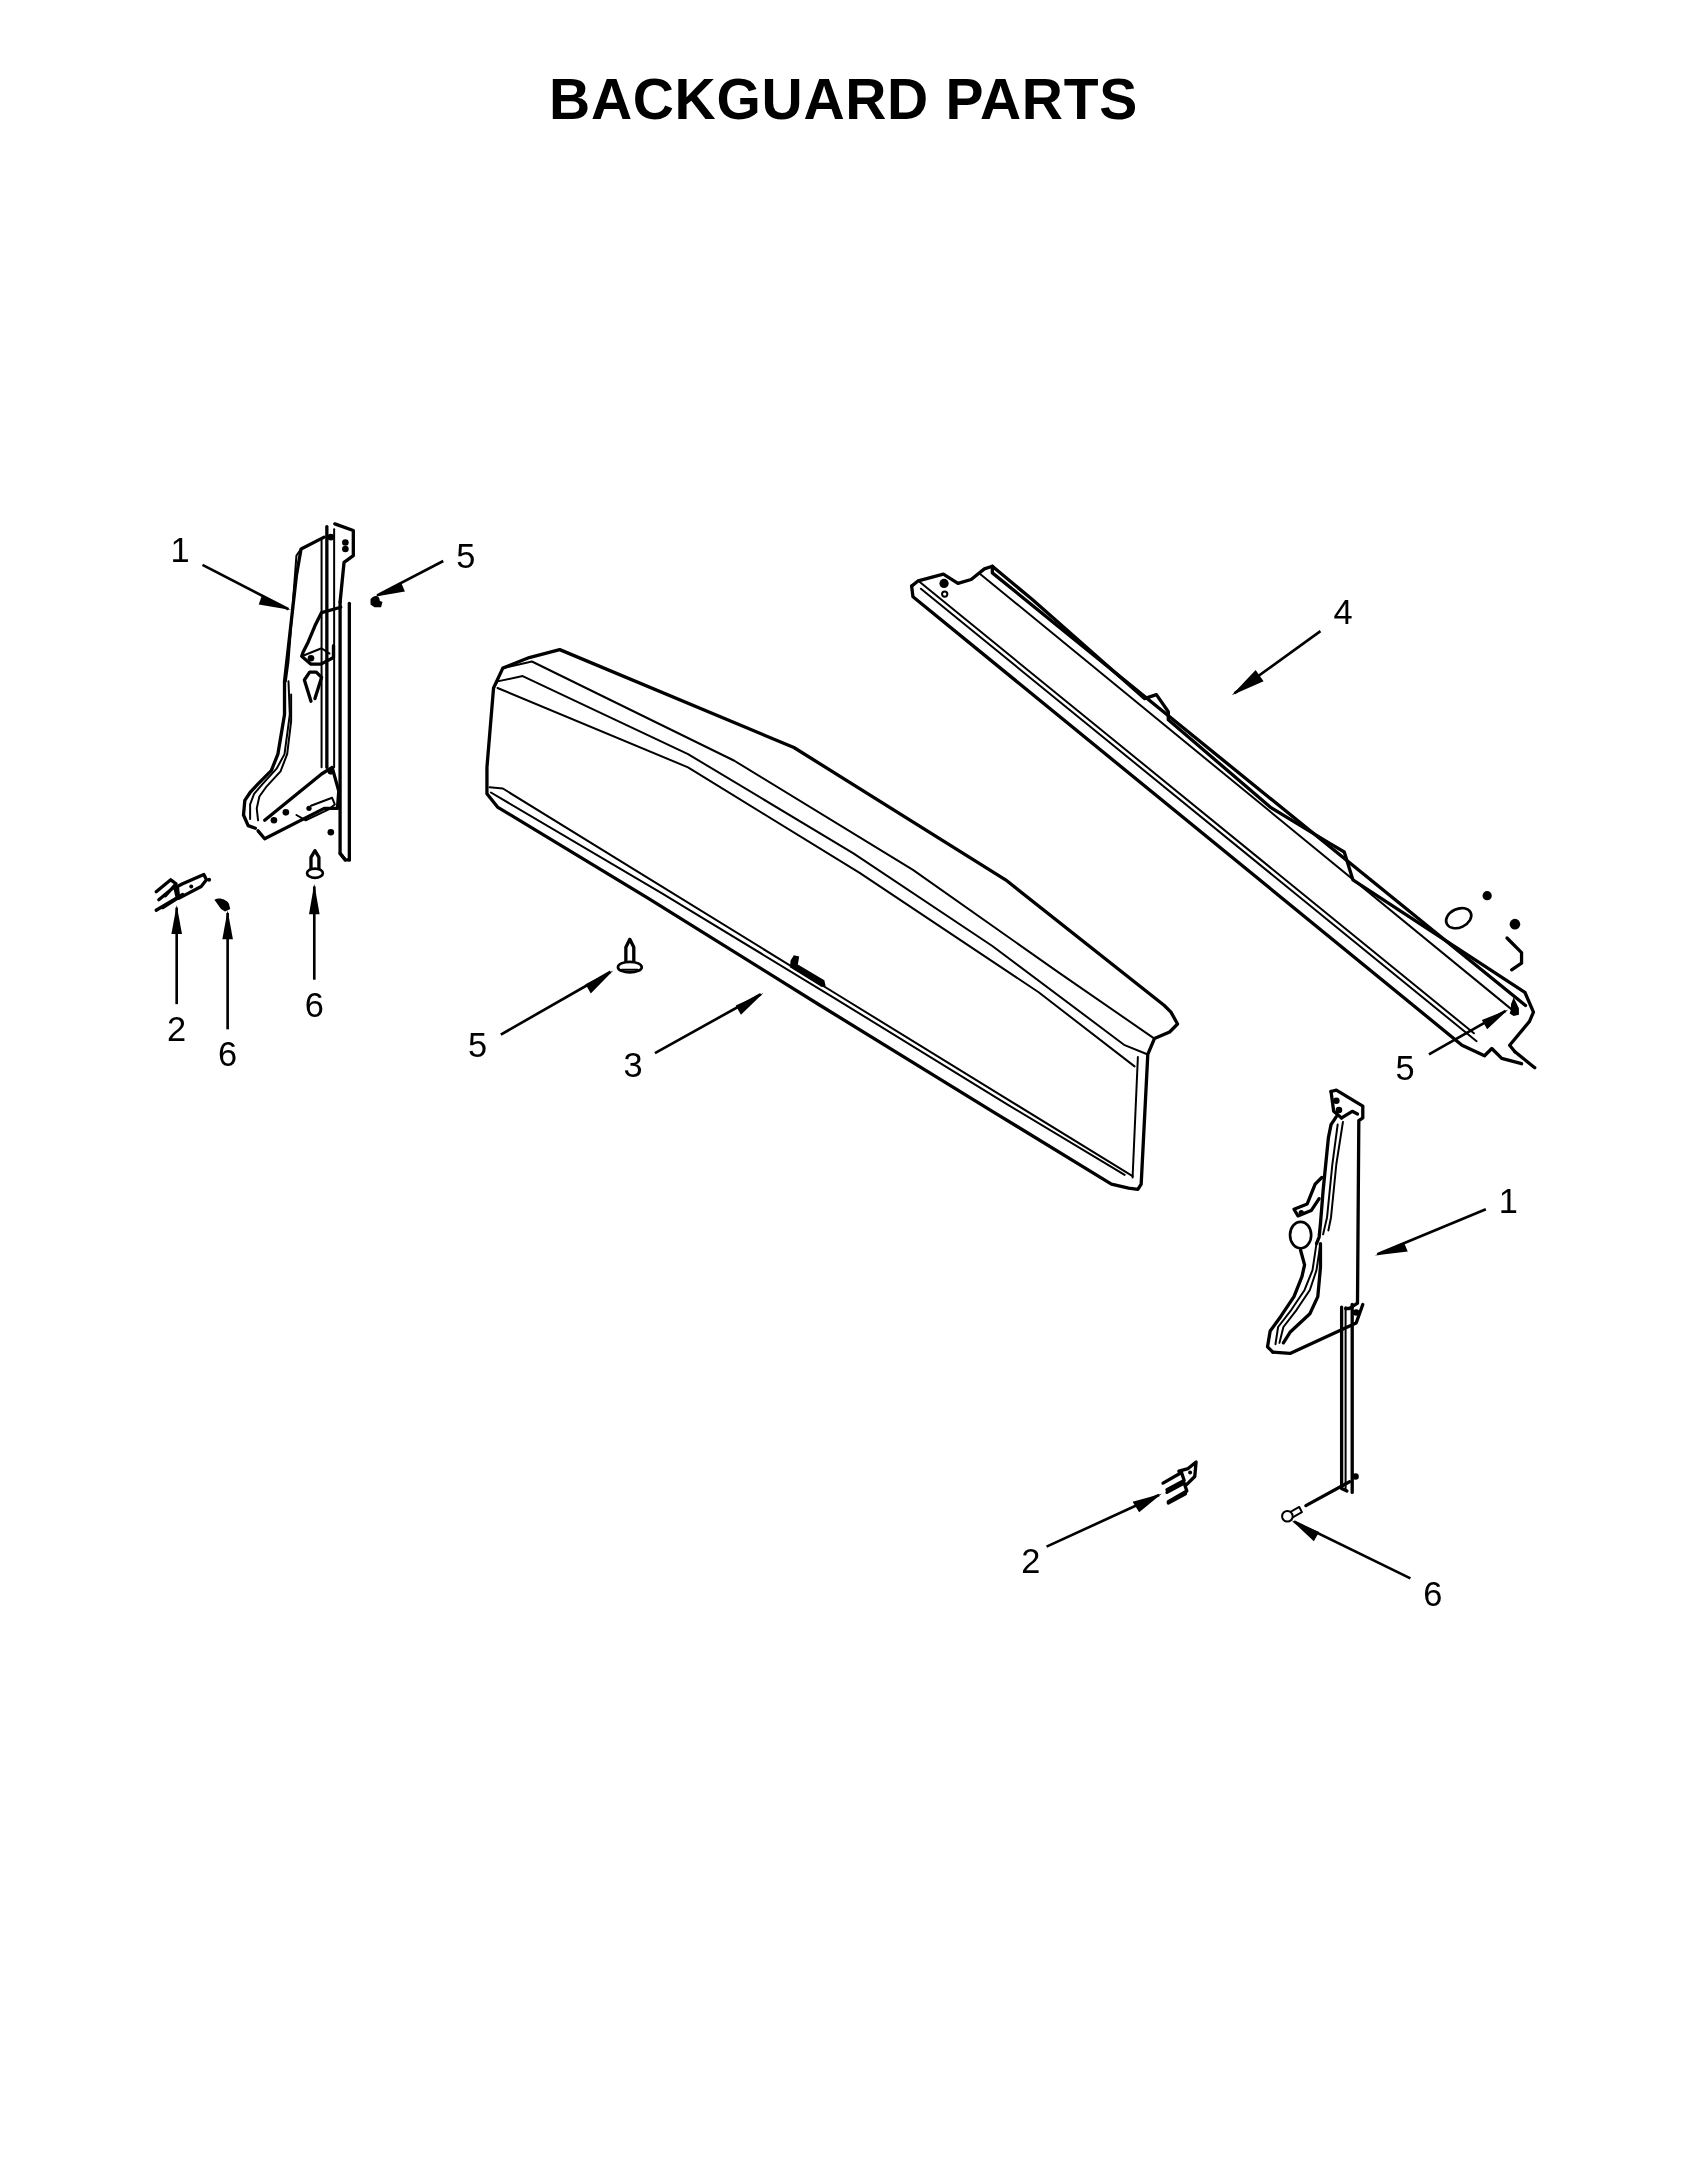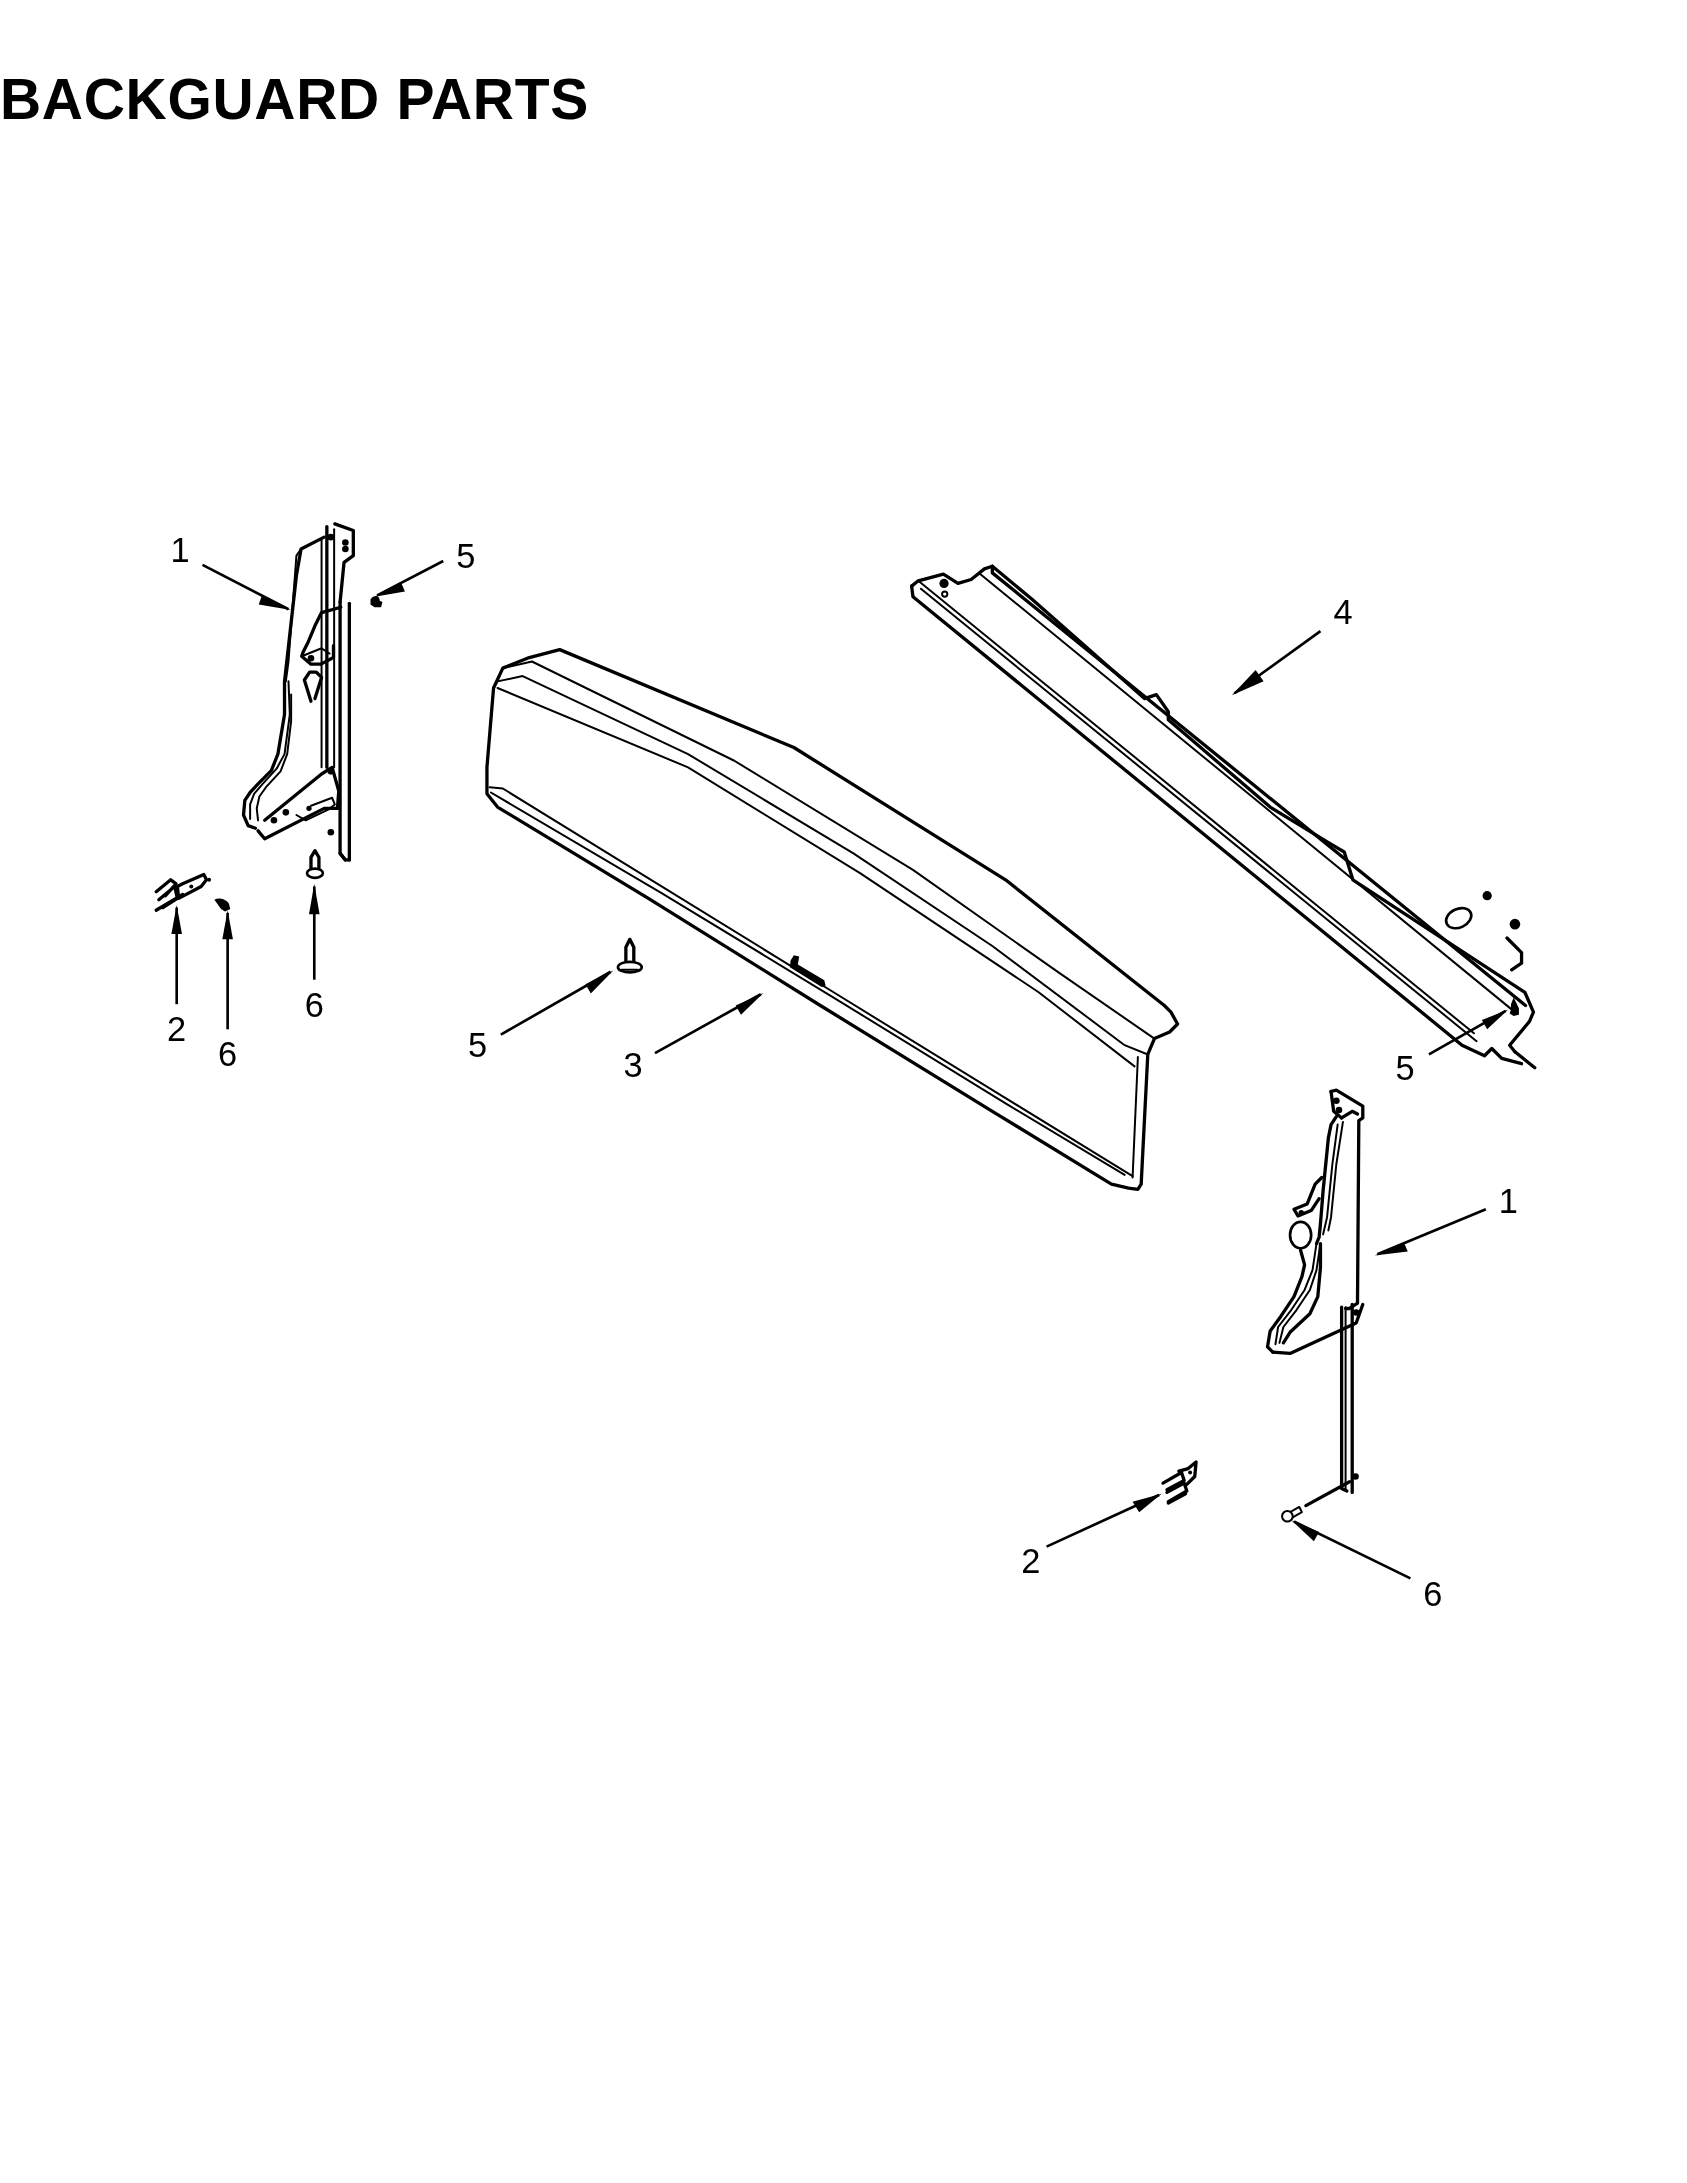--- a/index.html
+++ b/index.html
@@ -1,18 +1,18 @@
 <!DOCTYPE html>
 <html style="font-size:10.6px"><head>
 <meta charset="utf-8">
 <style>
   html, body { margin: 0; padding: 0; background: #ffffff; }
   body { width: 1687px; height: 2183px; position: relative; overflow: hidden;
          font-family: "Liberation Sans", sans-serif; color: #000; }
-  .page-title { position: absolute; left: 0; width: 1687px; top: 66px; text-align: left;
+  .page-title { position: absolute; left: 0; width: 1687px; top: 66px; text-align: center;
                 font-family: "Liberation Sans", sans-serif; font-weight: bold; font-size: 57px;
                 letter-spacing: 0.7px; margin: 0; }
   svg.diagram { position: absolute; left: 0; top: 0; width: 1687px; height: 2183px; }
   .ln { fill: none; stroke: #000; stroke-width: 5; stroke-linejoin: round; stroke-linecap: round; }
   .ln-thin { fill: none; stroke: #000; stroke-width: 3; stroke-linejoin: round; stroke-linecap: round; }
   .fill-w { fill: #fff; stroke: #000; stroke-width: 5; stroke-linejoin: round; }
   .leader { stroke: #000; stroke-width: 4; fill: none; }
   .arrowhead { fill: #000; stroke: none; }
   .dot { fill: #000; }
   .callout { font-family: "Liberation Sans", sans-serif; font-size: 52px; fill: #000; }

